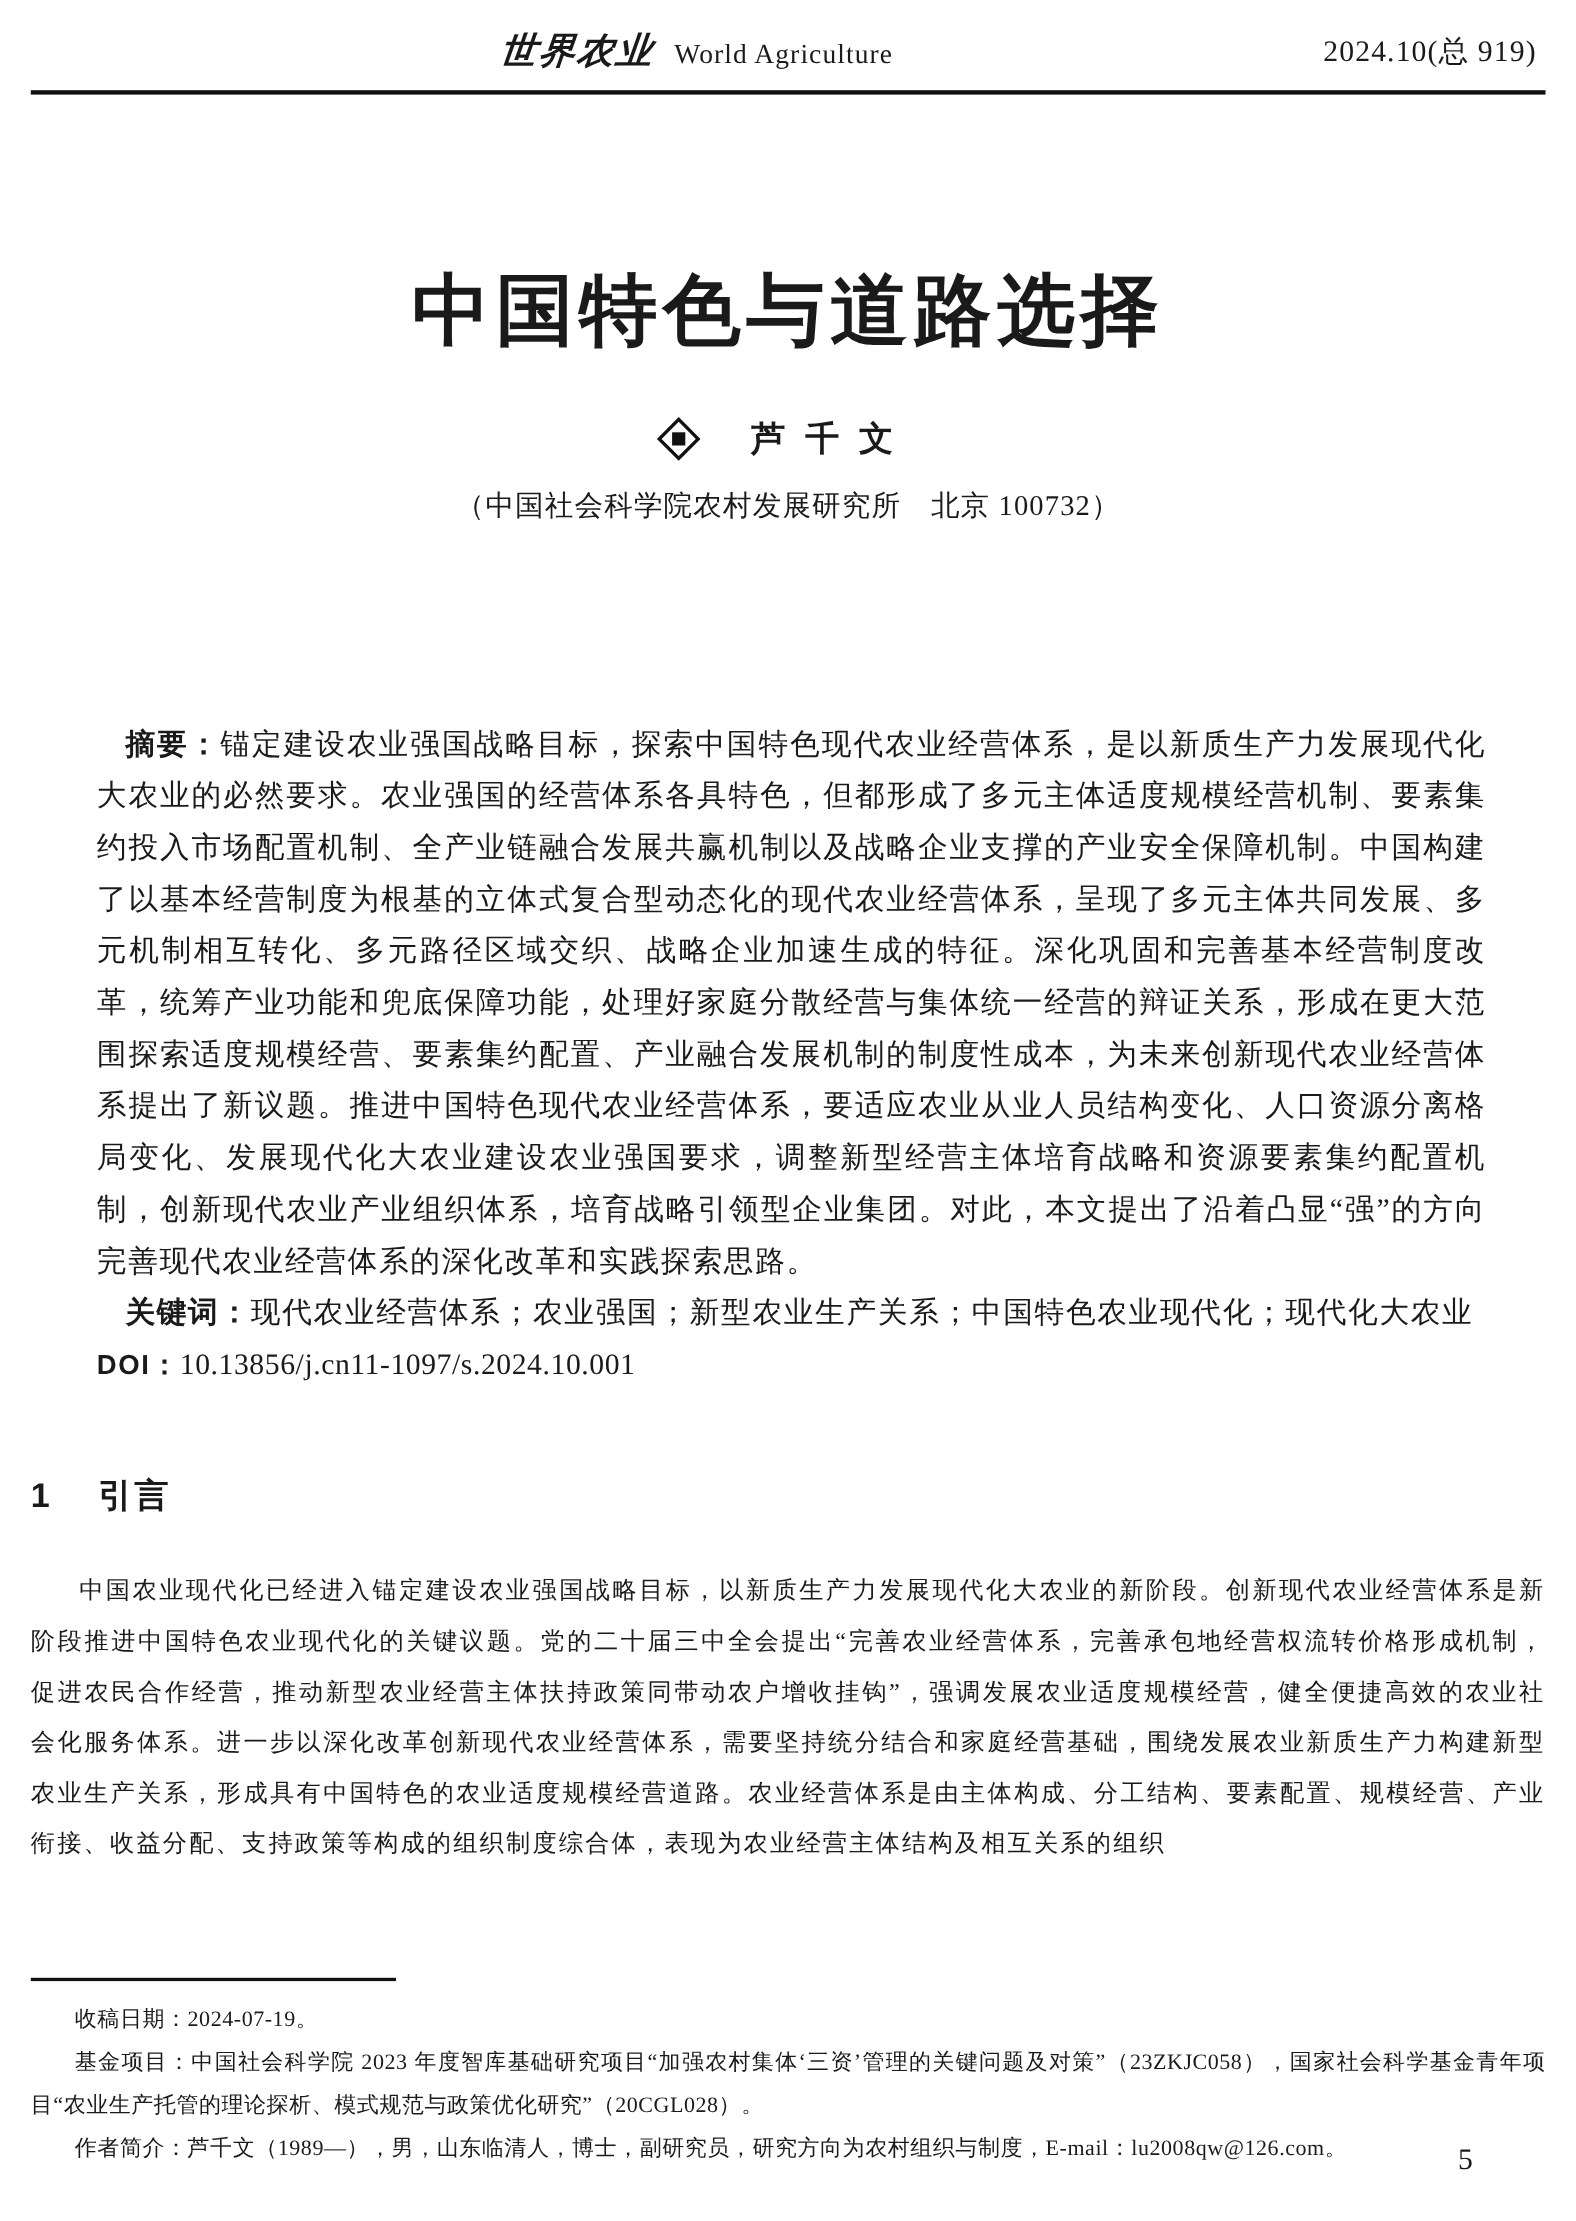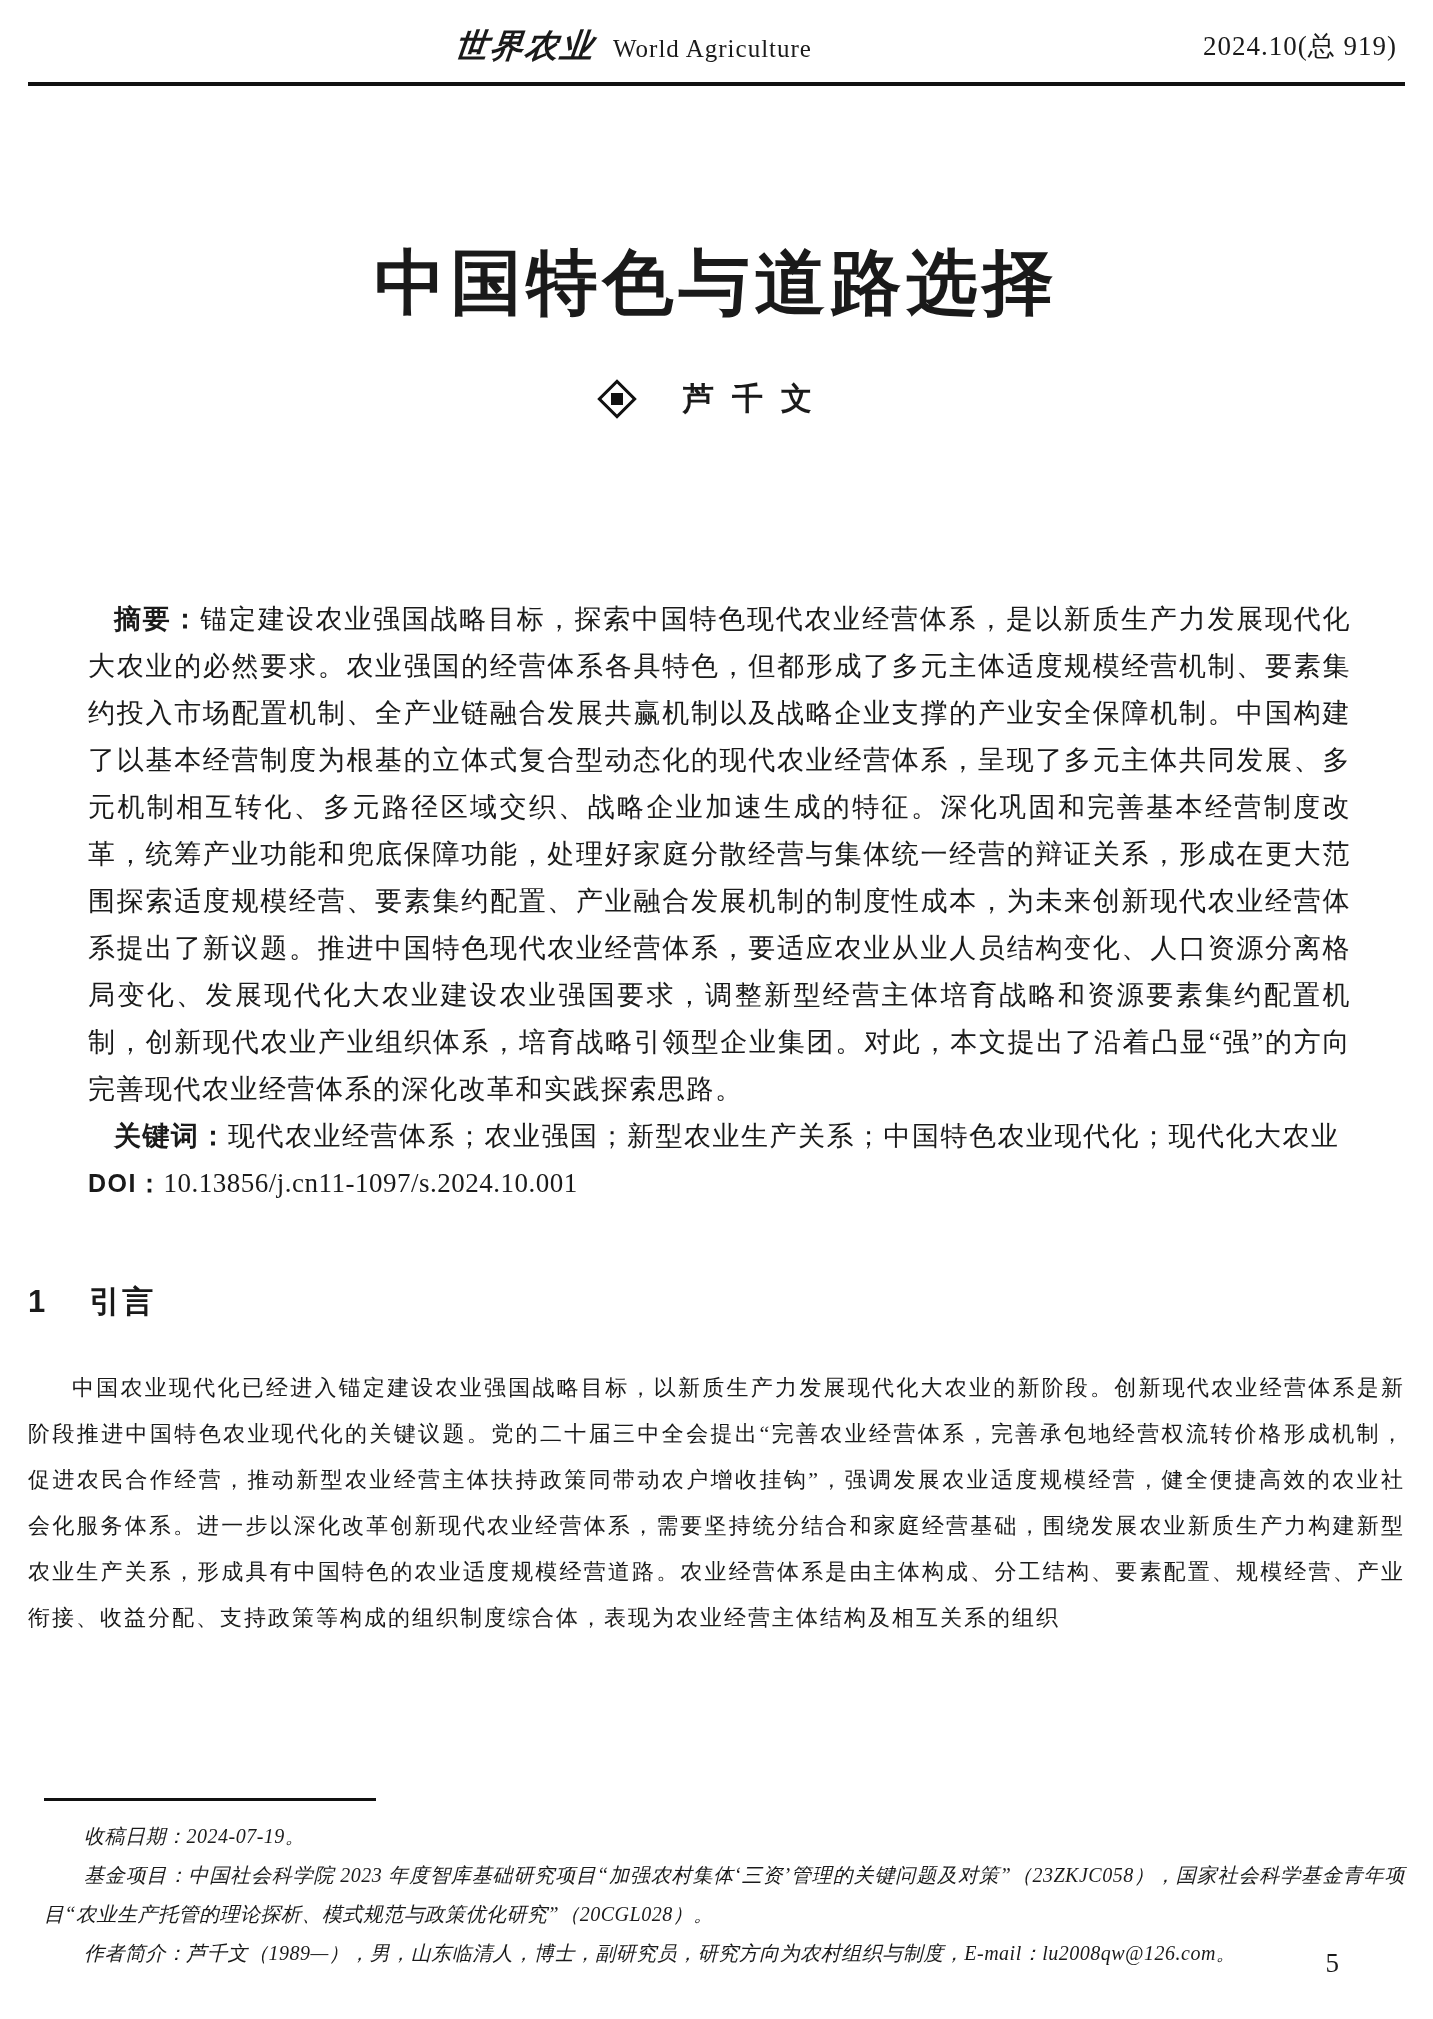--- a/index.html
+++ b/index.html
@@ -54,21 +54,21 @@
     margin:74px 28px 0; font-size:31px; font-weight:700;
     font-family:"Liberation Sans","DejaVu Sans",sans-serif; letter-spacing:2px;
   }
   .section-number { display:inline-block; margin-right:42px; }
   
   .body-para {
     margin:42px 28px 0; font-size:22px; line-height:46px; letter-spacing:2px;
     text-align:justify; text-indent:2em; max-height:326px; overflow:hidden;
   }
   
-  .footnotes { position:absolute; left:44px; right:28px; top:1798px;font-style:italic; }
+  .footnotes { position:absolute; left:28px; right:28px; top:1798px; }
   .fn-rule { width:332px; height:3px; background:#111; margin:0 0 16px 0; }
   .fn {
     margin:0; font-size:20px; line-height:39px; letter-spacing:0.5px;
     text-align:justify; text-indent:2em;
   }
   .page-number { position:absolute; right:94px; top:1948px; font-size:27px; }
 </style>
 </head>
 <body>
 
@@ -87,20 +87,21 @@
     <span>中国特色与道路选择</span>
   </h1>
 
   <div class="author-row">
     <span class="diamond-icon">
       <span class="diamond-inner"></span>
     </span>
     <span class="author-name">芦千文</span>
   </div>
 
+  <div class="affiliation">（中国社会科学院农村发展研究所　北京 100732）</div>
 
   <section class="abstract-section">
     <p><b class="abstract-label">摘要：</b><span>锚定建设农业强国战略目标，探索中国特色现代农业经营体系，是以新质生产力发展现代化大农业的必然要求。农业强国的经营体系各具特色，但都形成了多元主体适度规模经营机制、要素集约投入市场配置机制、全产业链融合发展共赢机制以及战略企业支撑的产业安全保障机制。中国构建了以基本经营制度为根基的立体式复合型动态化的现代农业经营体系，呈现了多元主体共同发展、多元机制相互转化、多元路径区域交织、战略企业加速生成的特征。深化巩固和完善基本经营制度改革，统筹产业功能和兜底保障功能，处理好家庭分散经营与集体统一经营的辩证关系，形成在更大范围探索适度规模经营、要素集约配置、产业融合发展机制的制度性成本，为未来创新现代农业经营体系提出了新议题。推进中国特色现代农业经营体系，要适应农业从业人员结构变化、人口资源分离格局变化、发展现代化大农业建设农业强国要求，调整新型经营主体培育战略和资源要素集约配置机制，创新现代农业产业组织体系，培育战略引领型企业集团。对此，本文提出了沿着凸显“强”的方向完善现代农业经营体系的深化改革和实践探索思路。</span></p>
     <p><b class="keywords-label">关键词：</b><span>现代农业经营体系；农业强国；新型农业生产关系；中国特色农业现代化；现代化大农业</span></p>
     <p class="doi-line"><span class="doi-label">DOI：</span><span class="doi-value">10.13856/j.cn11-1097/s.2024.10.001</span></p>
   </section>
 
   <h2 class="section-heading">
     <span class="section-number">1</span><span class="section-title">引言</span>
   </h2>

